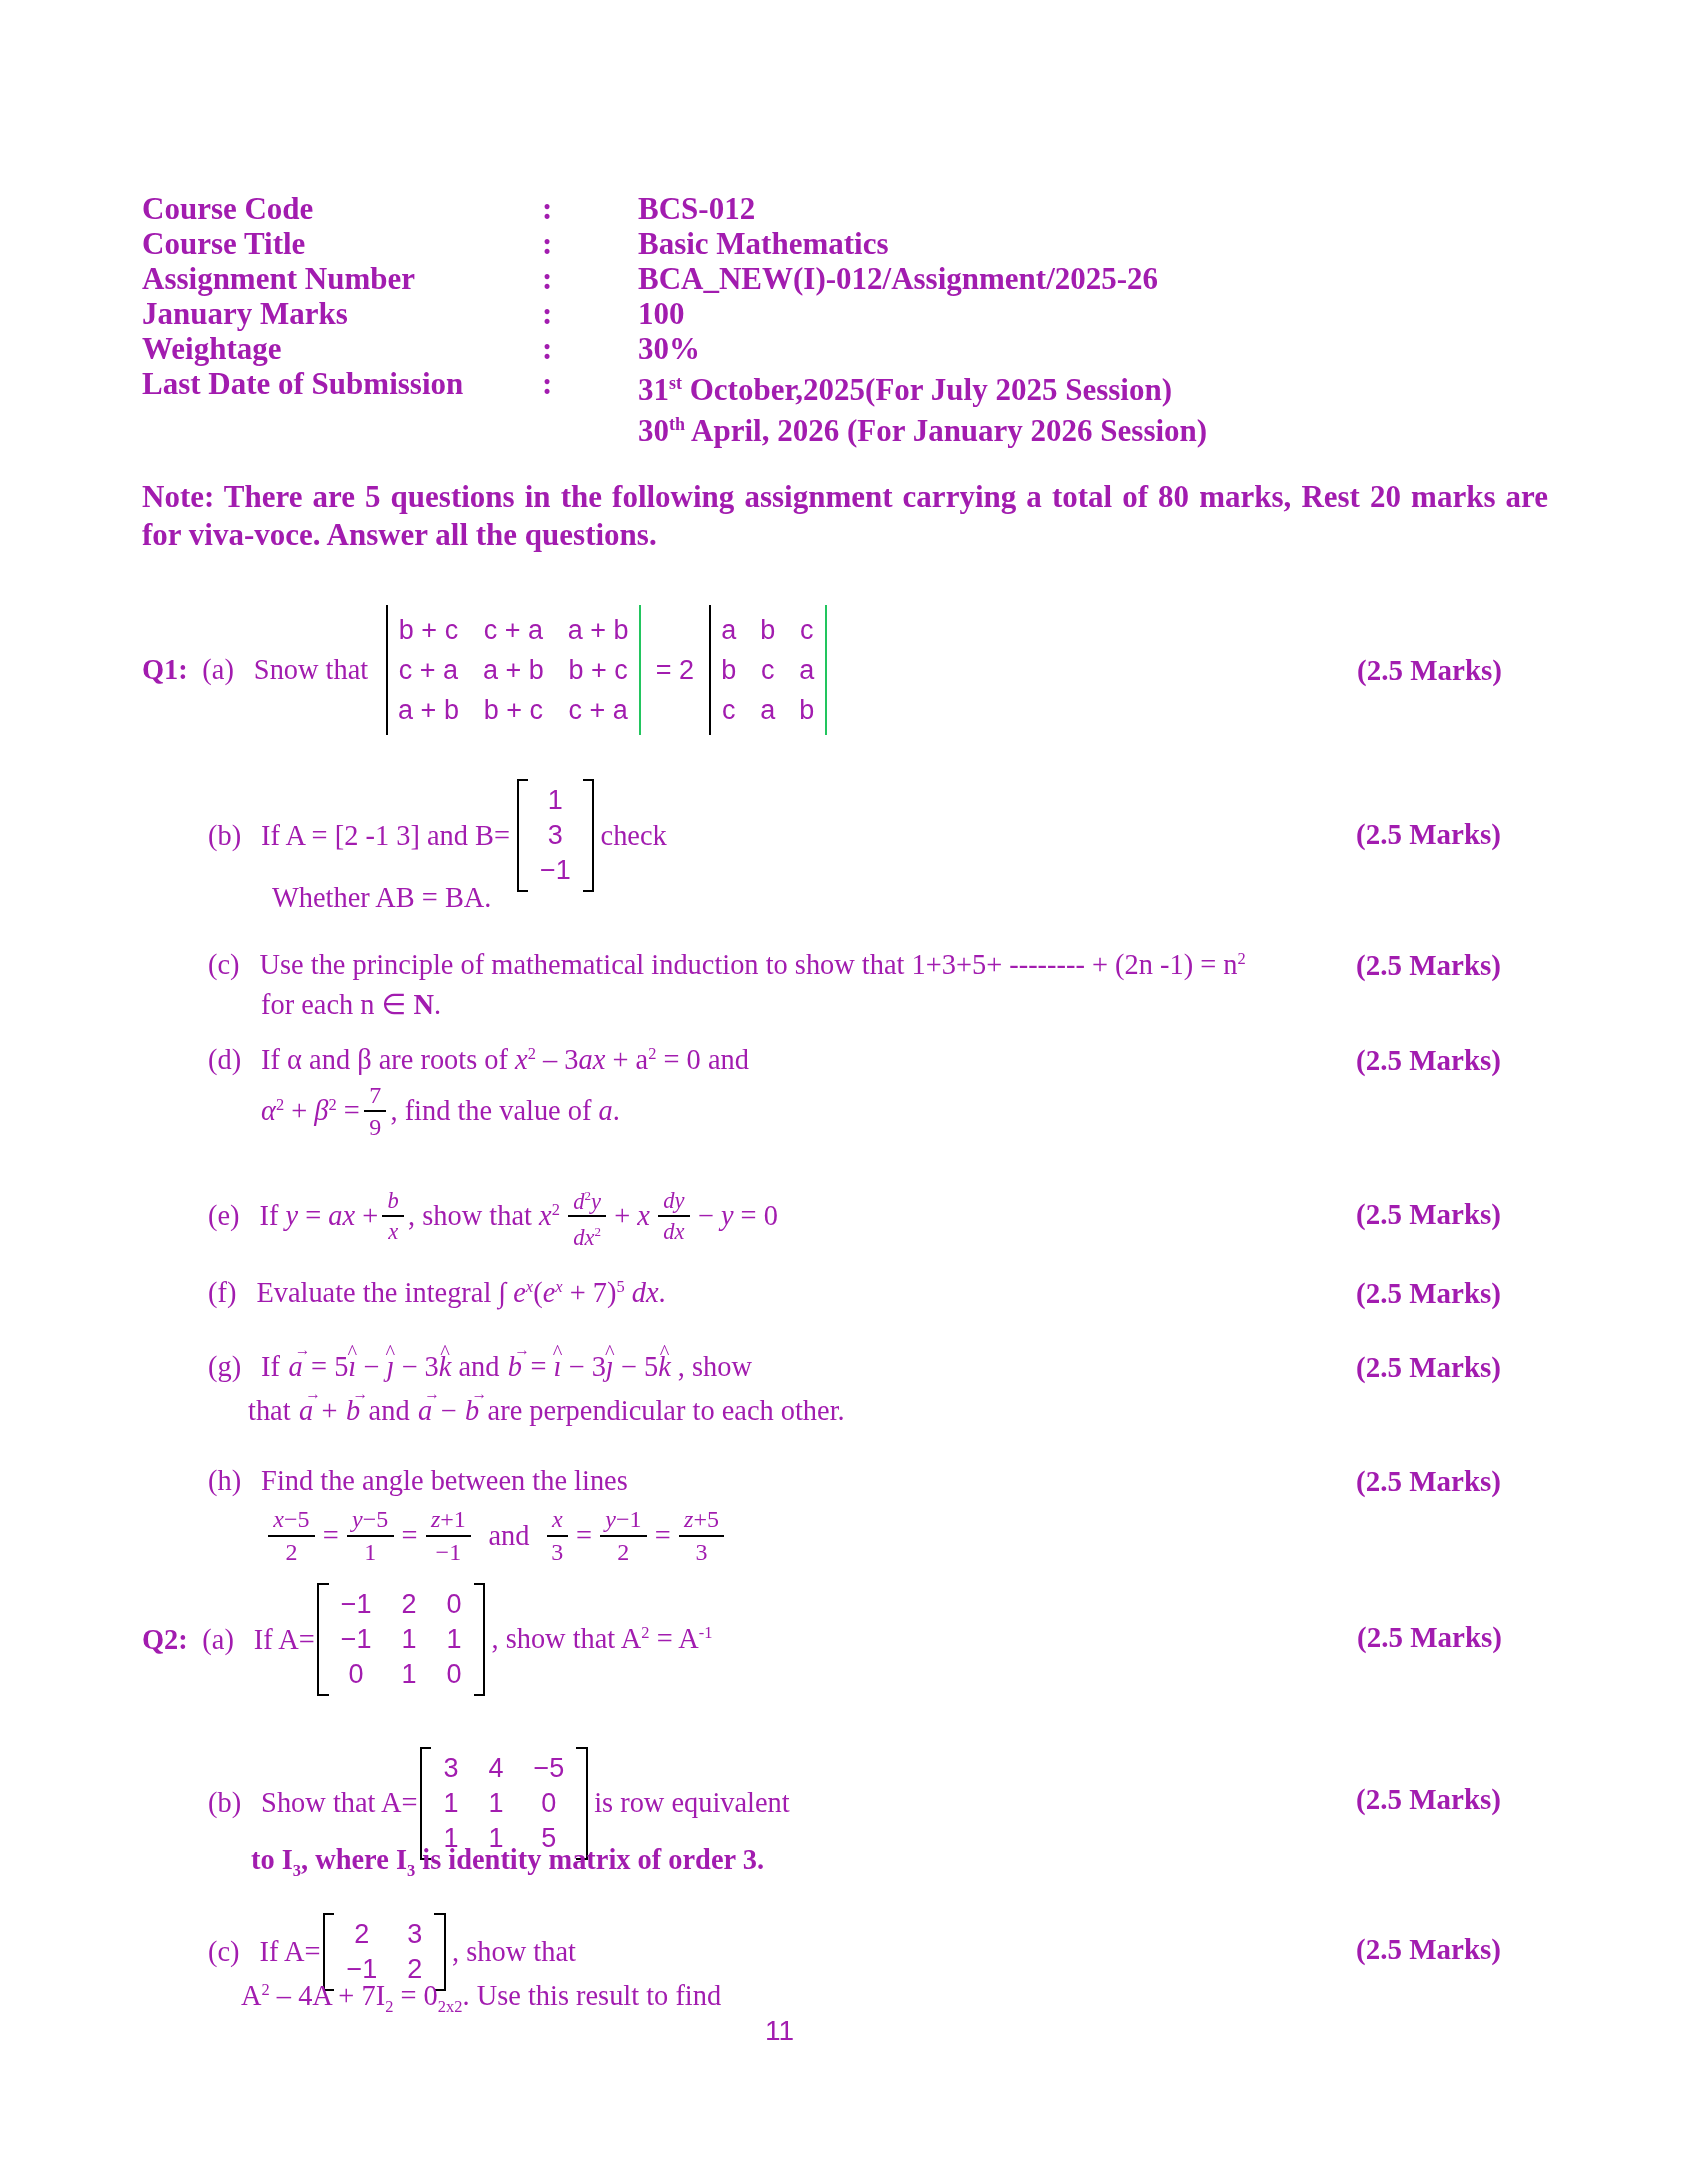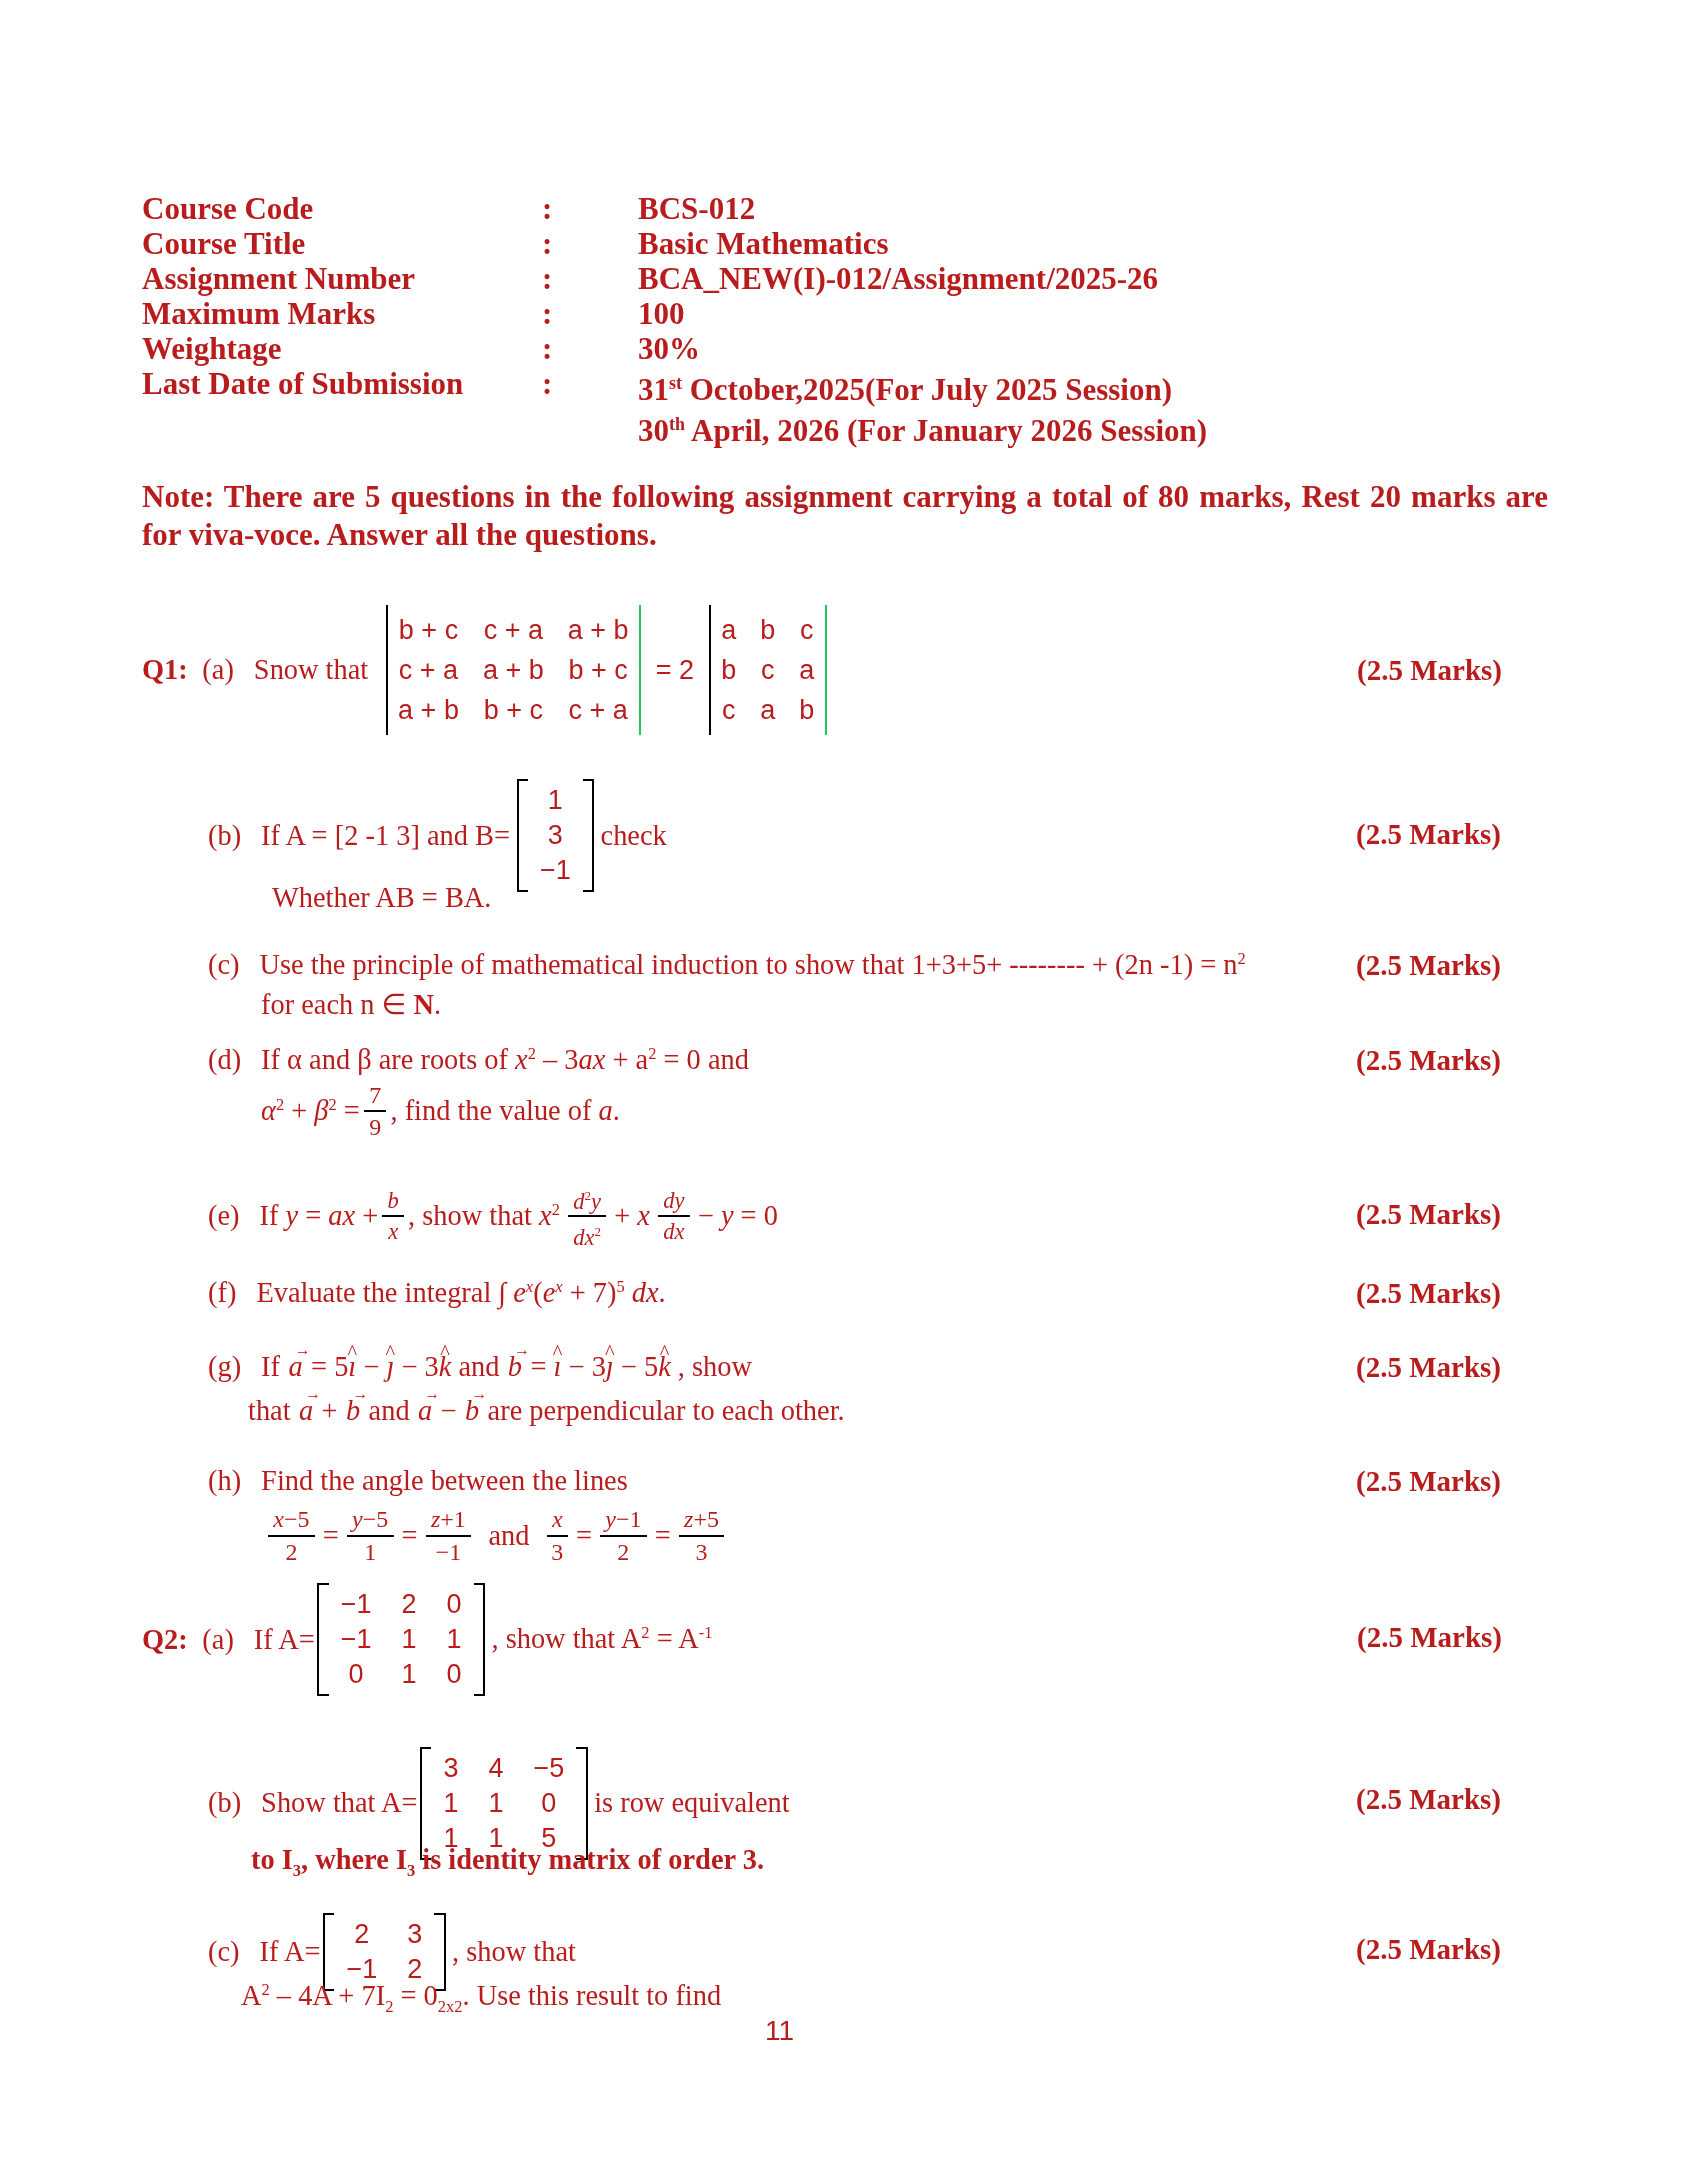--- a/index.html
+++ b/index.html
@@ -1,18 +1,18 @@
 <!DOCTYPE html>
 <html style="font-size:10.6px"><head>
 <meta charset="utf-8">
 <style>
   html,body { margin:0; padding:0; background:#888; }
   .page {
     position:relative; width:1687px; height:2183px; margin:0 auto;
-    background:#ffffff; color:#b91c1c;
+    background:#ffffff; color:#a21caf;
     font-family:"Liberation Serif", serif; font-size:28.4px;
   }
   .nowrap { white-space:nowrap; }
 
   
   .hdr { position:absolute; left:142px; top:191px; font-weight:bold; font-size:31px; line-height:35px; }
   .hdr-row { display:flex; }
   .hdr-label { width:400px; flex:none; }
   .hdr-colon { width:96px; flex:none; }
   .hdr-value sup, .note sup { font-size:18px; }
@@ -88,21 +88,21 @@
       <span class="hdr-label">Course Title</span>
       <span class="hdr-colon">:</span>
       <span class="hdr-value">Basic Mathematics</span>
     </div>
     <div class="hdr-row">
       <span class="hdr-label">Assignment Number</span>
       <span class="hdr-colon">:</span>
       <span class="hdr-value">BCA_NEW(I)-012/Assignment/2025-26</span>
     </div>
     <div class="hdr-row">
-      <span class="hdr-label">Maximum Marks</span>
+      <span class="hdr-label">January Marks</span>
       <span class="hdr-colon">:</span>
       <span class="hdr-value">100</span>
     </div>
     <div class="hdr-row">
       <span class="hdr-label">Weightage</span>
       <span class="hdr-colon">:</span>
       <span class="hdr-value">30%</span>
     </div>
     <div class="hdr-row">
       <span class="hdr-label">Last Date of Submission</span>

